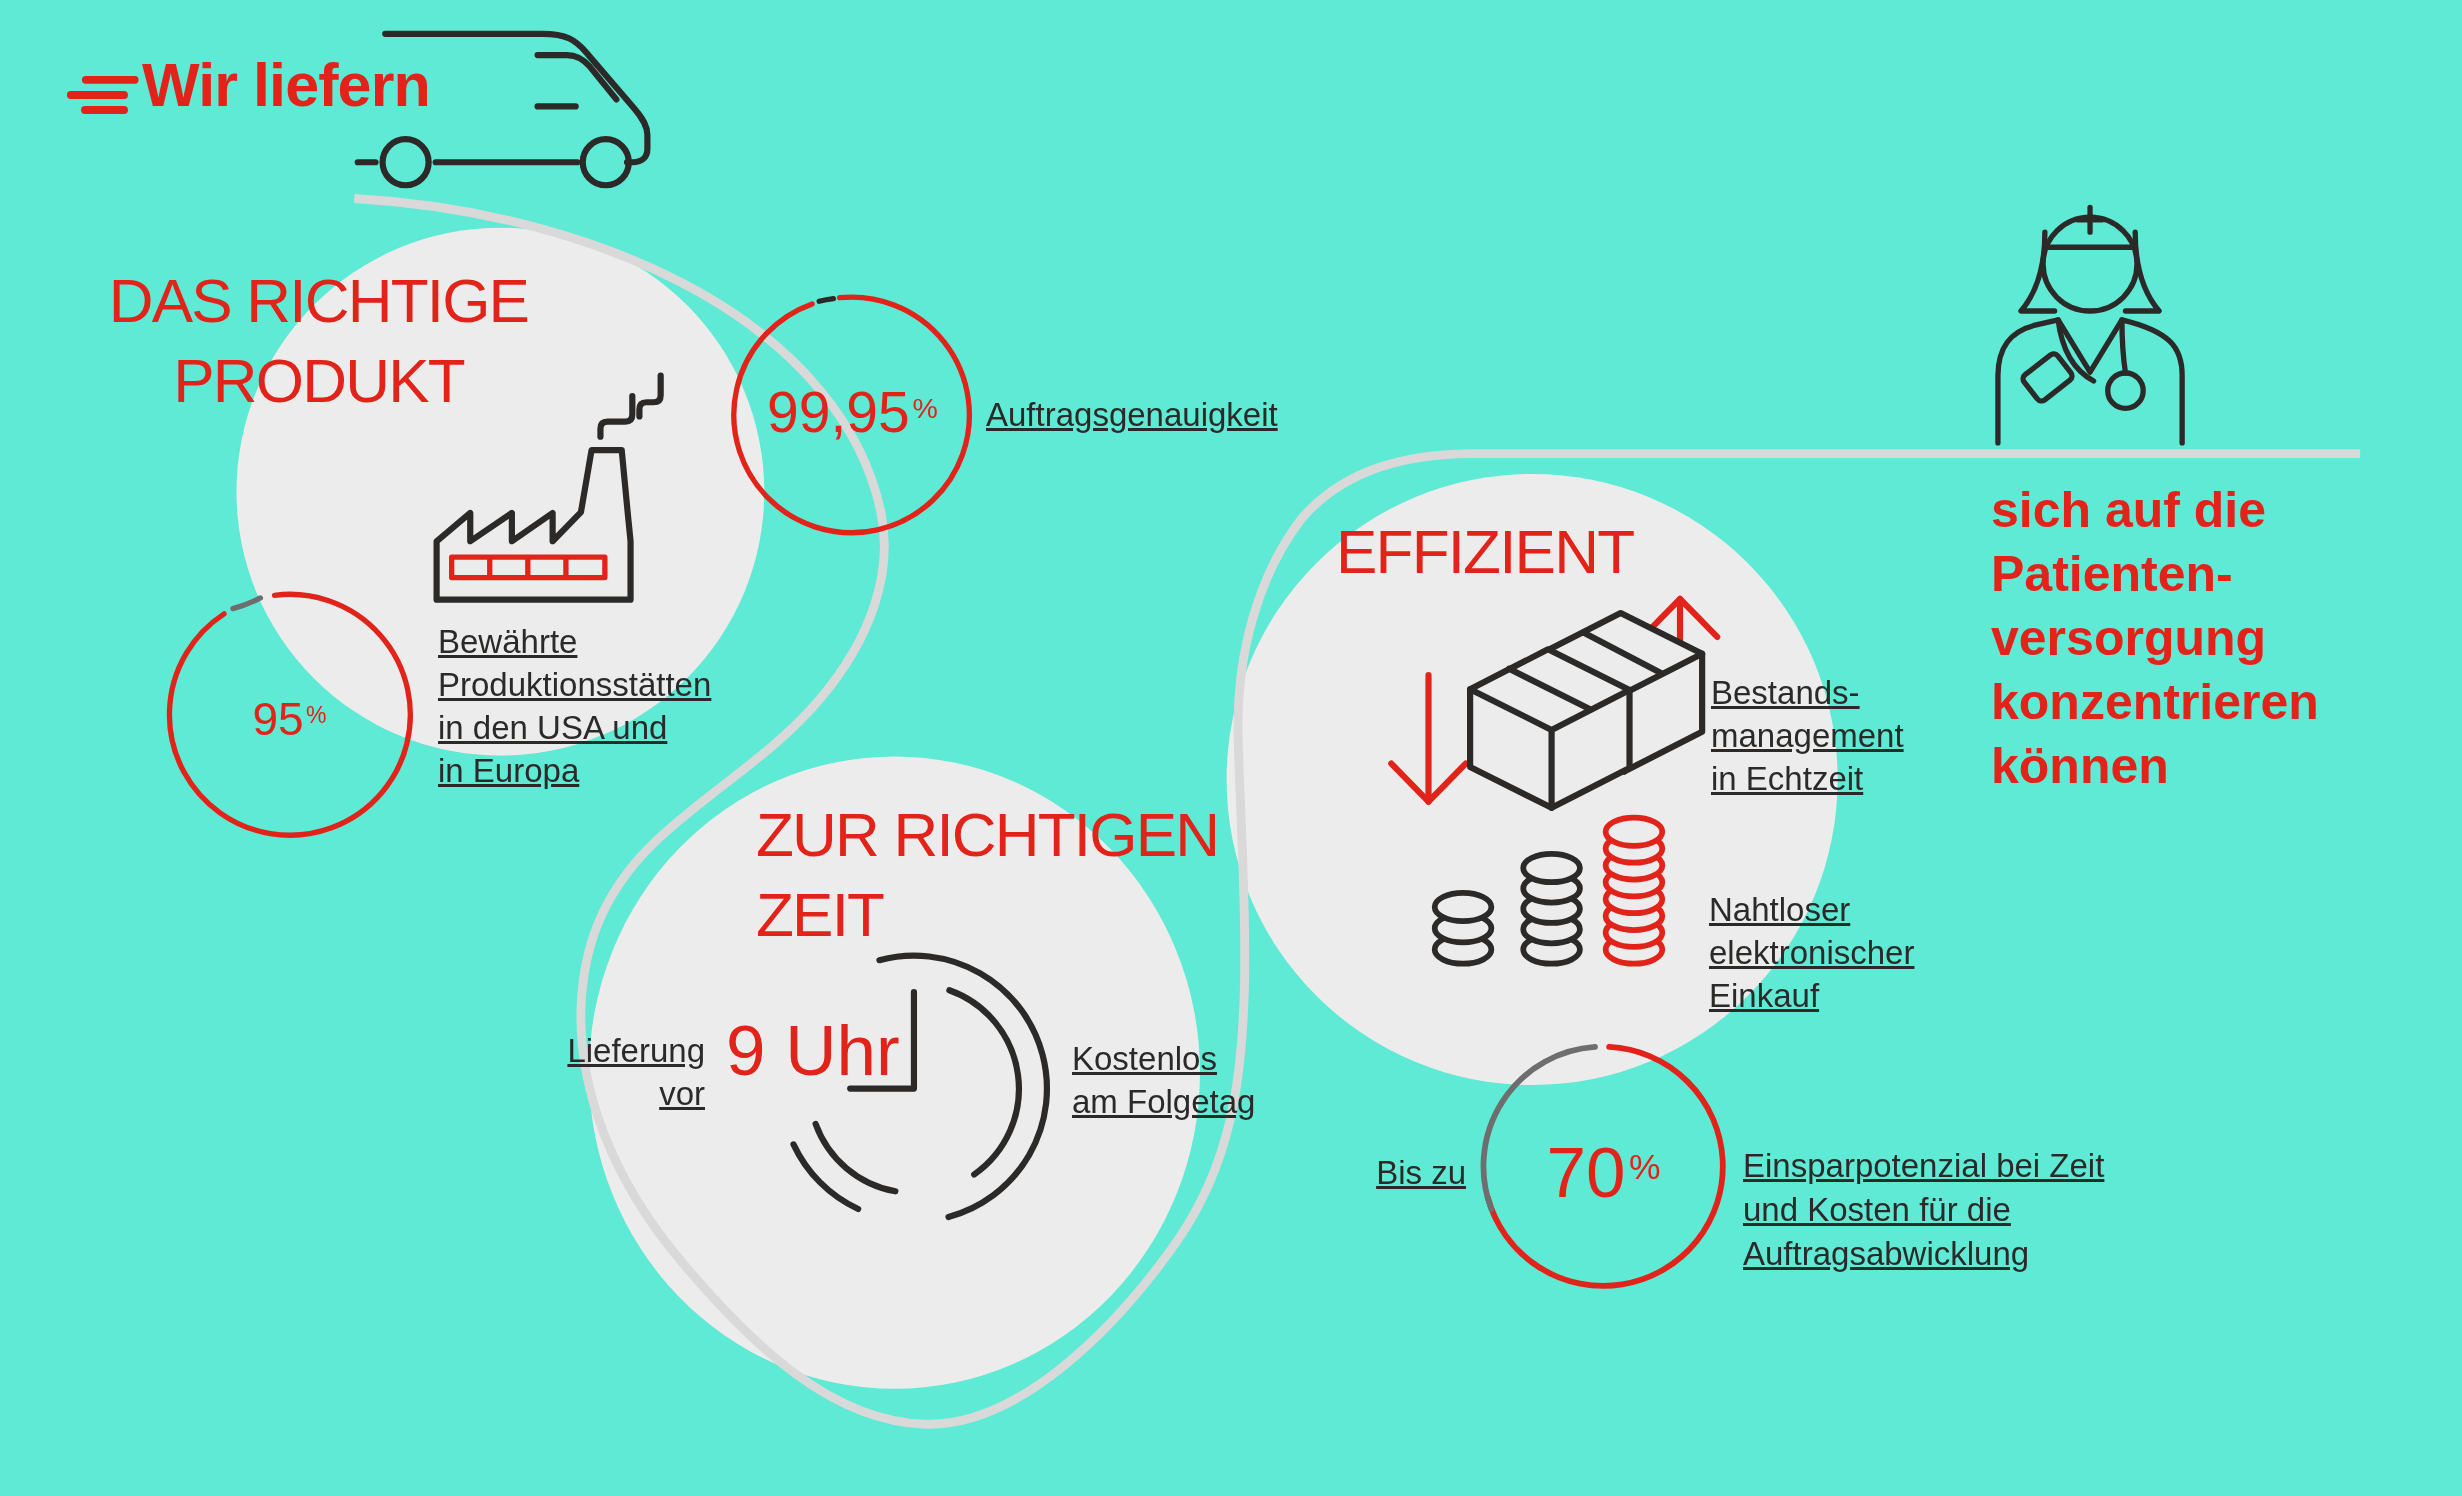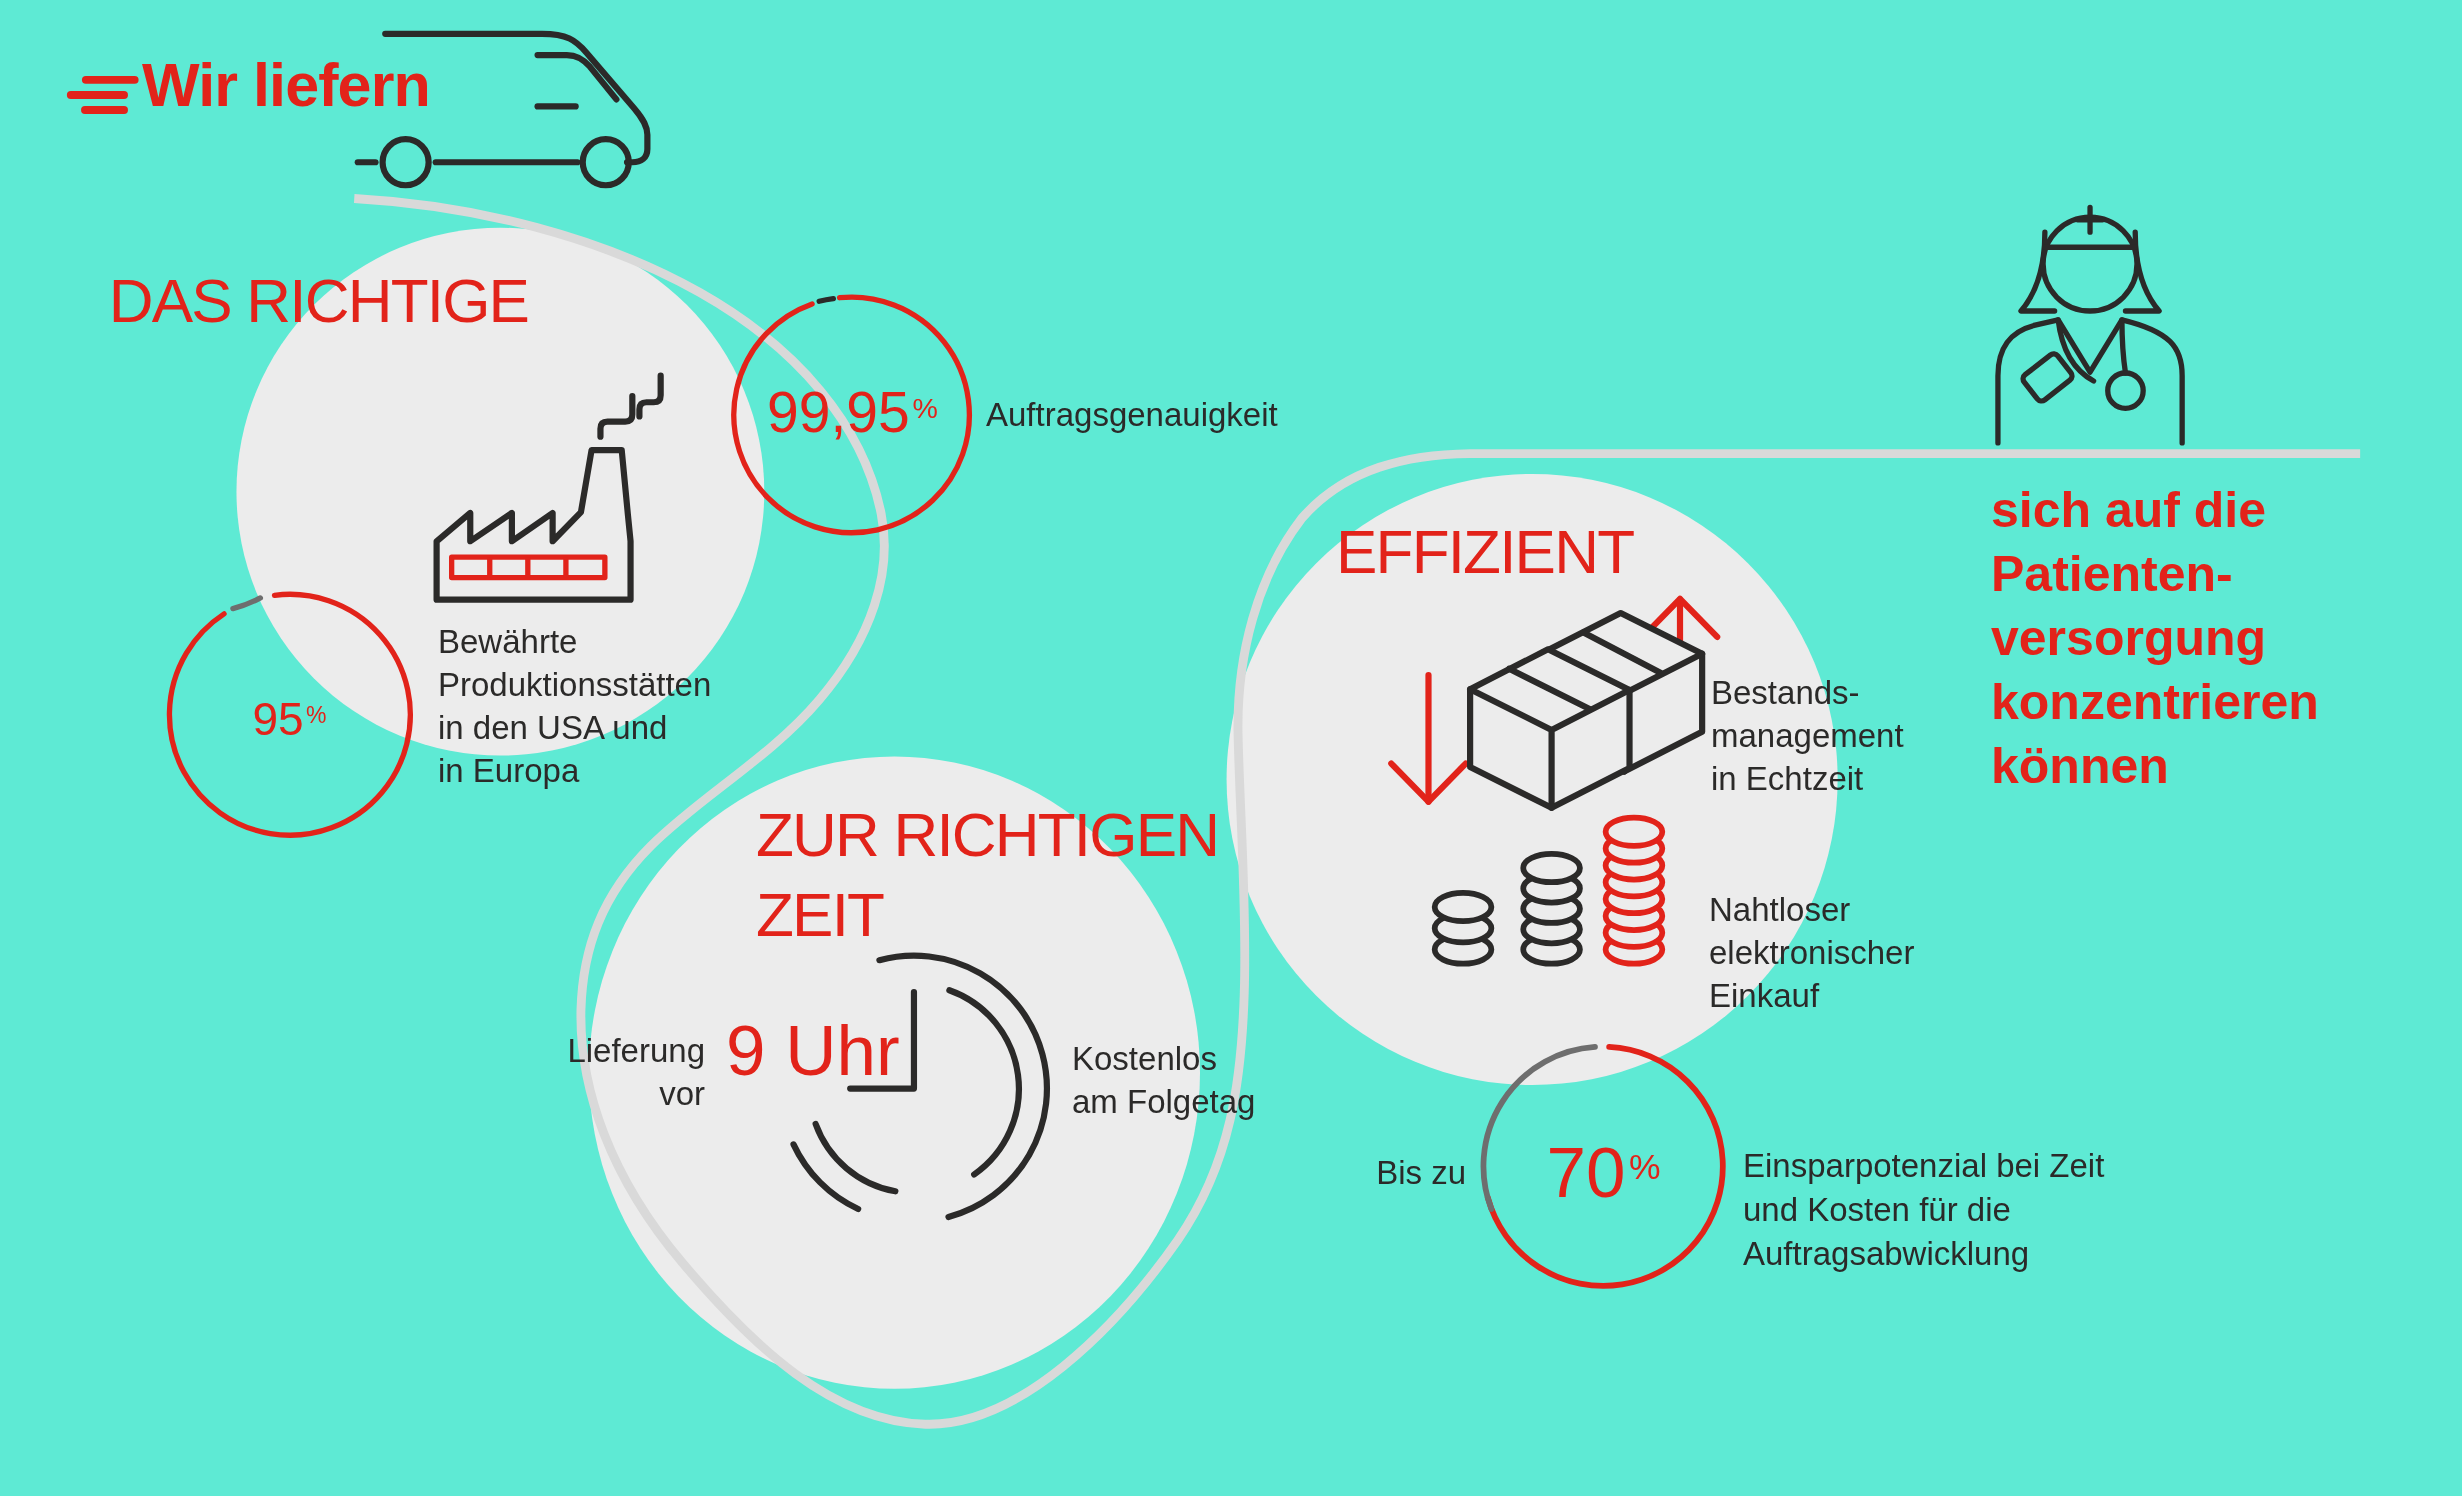--- a/index.html
+++ b/index.html
@@ -3,21 +3,21 @@
 <meta charset="utf-8">
 <style>
   html,body{margin:0;padding:0;background:#ffffff;}
   #canvas{position:relative;width:2462px;height:1497px;overflow:hidden;
           font-family:"Liberation Sans", sans-serif;background:#5eead4;}
   #art{position:absolute;left:0;top:0;width:2462px;height:1497px;}
   .txt{position:absolute;color:#2b2a29;}
   .red{color:#e2231a;}
   .brand{font-size:61px;font-weight:700;letter-spacing:-0.9px;}
   .sec-title{font-size:62px;font-weight:400;letter-spacing:-1.8px;line-height:80px;color:#e2231a;}
-  .body{font-size:33px;line-height:43px;font-weight:400;}
+  .body{font-size:33px;line-height:43px;font-weight:400;text-decoration:underline;}
   .ring-val{font-weight:400;color:#e2231a;white-space:nowrap;text-align:center;}
   .ring-val .unit{font-size:0.5em;vertical-align:0.5em;margin-left:0.1em;}
   .big-time{font-size:71px;font-weight:400;color:#e2231a;white-space:nowrap;}
   .closing{font-size:50px;font-weight:700;line-height:64px;color:#e2231a;}
   .right{text-align:right;}
   .center{text-align:center;}
 </style>
 </head>
 <body>
 
@@ -148,20 +148,21 @@
       <path d="M2396,361 C2396,390 2398,408 2400,421"></path>
       <circle cx="2400" cy="441" r="20"></circle>
       <rect x="2288" y="408" width="48" height="36" rx="6" transform="rotate(-38 2312 426)"></rect>
     </g>
   </svg>
 
   <div class="txt brand red" style="left:142px;top:50px;">Wir liefern</div>
 
   <div class="txt sec-title center" style="left:106px;top:261px;width:425px;">
     <div>DAS RICHTIGE</div>
+    <div>PRODUKT</div>
   </div>
 
   <div class="txt ring-val" style="left:733px;top:379px;width:239px;font-size:57px;line-height:59px;">
     <span>99,95</span><span class="unit">%</span>
   </div>
   <div class="txt body" style="left:986px;top:393px;">Auftragsgenauigkeit</div>
 
   <div class="txt ring-val" style="left:170px;top:678px;width:239px;font-size:46px;line-height:74px;">
     <span>95</span><span class="unit">%</span>
   </div>

